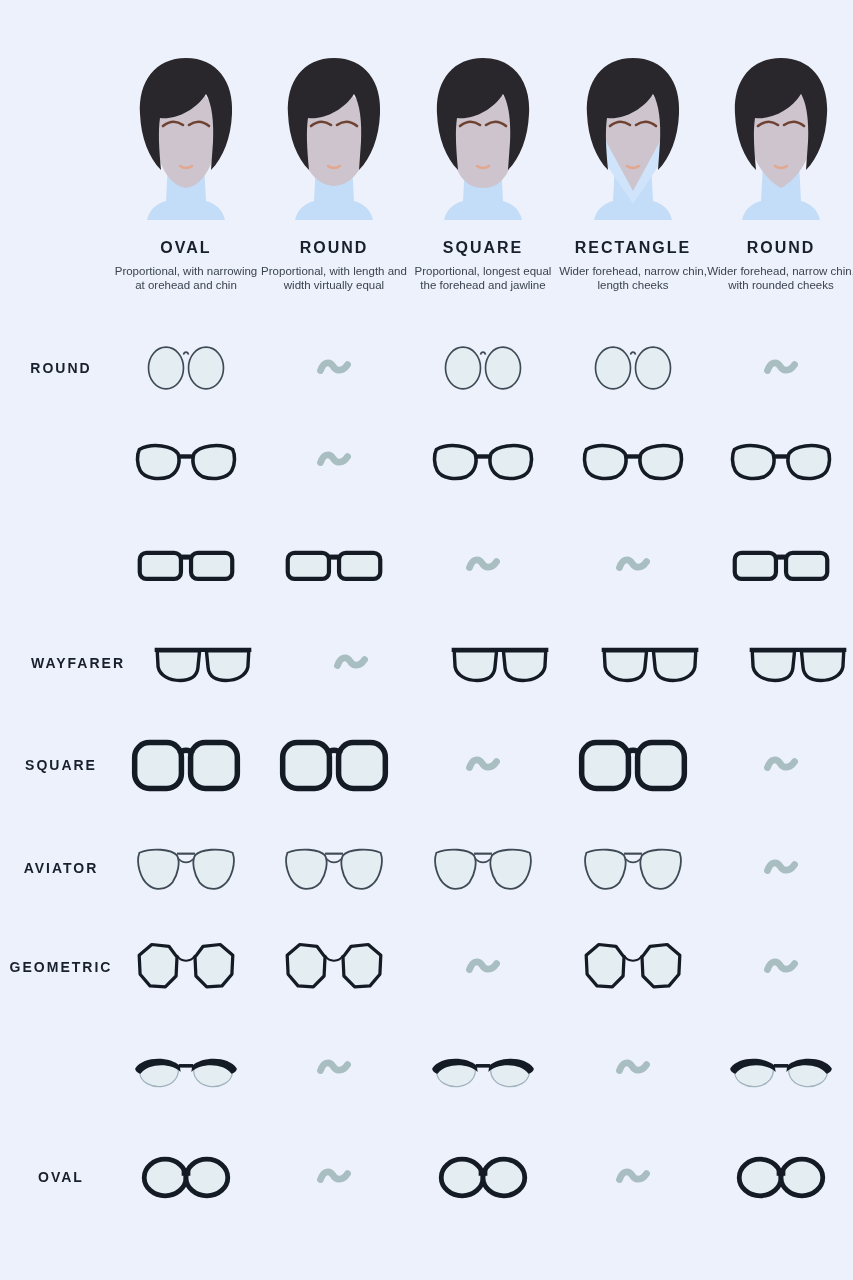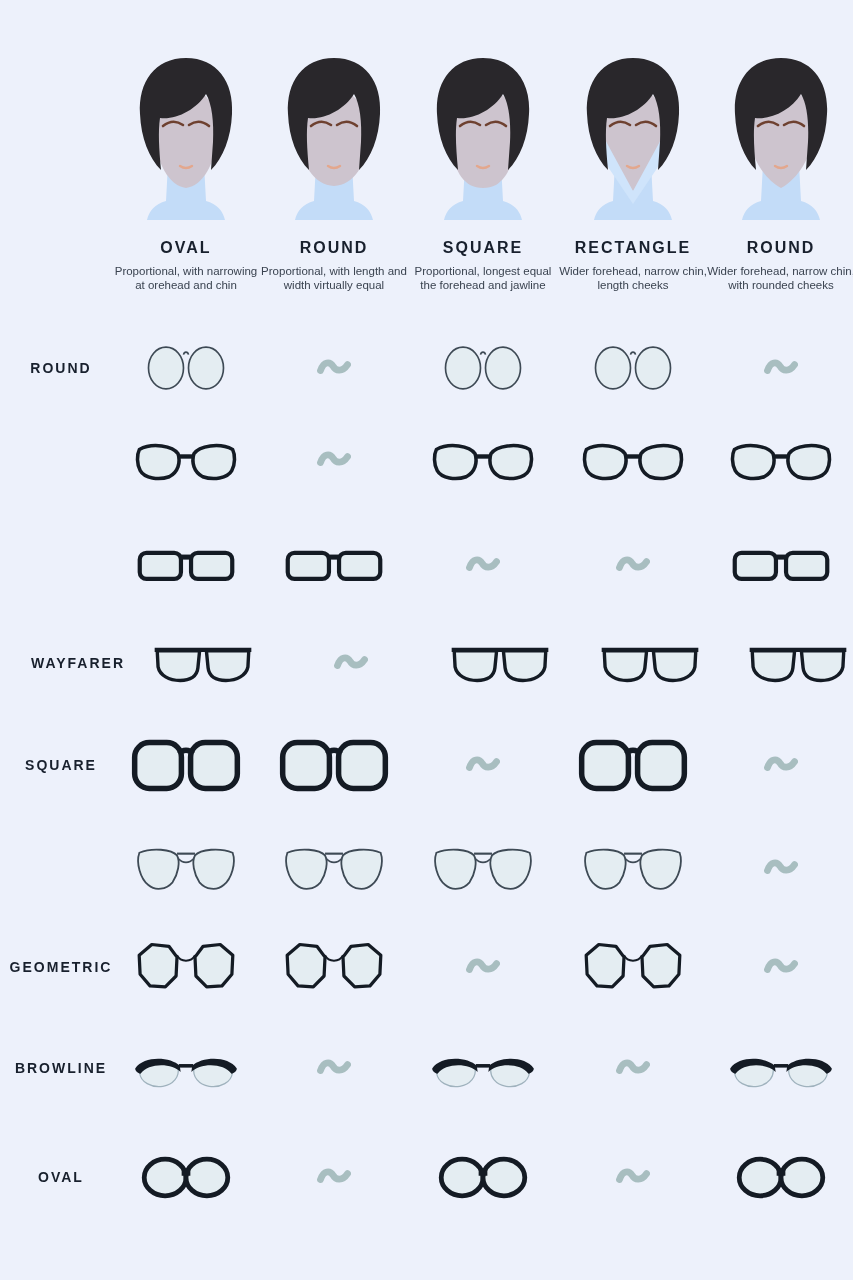--- a/index.html
+++ b/index.html
@@ -315,20 +315,21 @@
         </div>
         <div class="cell" style="left:701px">
           <span class="glyph">
             <svg width="34" height="22" viewBox="0 0 40 26">
               <path d="M4 16 C8 5 15 5 19 11 C22 17 30 18 36 9" stroke="#a8bec0" stroke-width="8" fill="none" stroke-linecap="round"></path>
             </svg>
           </span>
         </div>
       </div>
       <div class="grid-row" style="top: 818px;">
+        <div class="row-label">AVIATOR</div>
         <div class="cell" style="left:106px">
           <span class="glyph">
             <svg width="108" height="52" viewBox="0 0 120 58">
               <g fill="#e4edf2" stroke="#3e4a55" stroke-width="2">
                 <path d="M8 12 C22 6 44 8 50 15 C54 22 51 36 45 45 C38 53 26 55 18 48 C9 41 4 23 8 12 Z"></path>
                 <path d="M112 12 C98 6 76 8 70 15 C66 22 69 36 75 45 C82 53 94 55 102 48 C111 41 116 23 112 12 Z"></path>
               </g>
               <path d="M50 13 L70 13" stroke="#3e4a55" stroke-width="2.4"></path>
               <path d="M52 19 C56 24 64 24 68 19" stroke="#3e4a55" stroke-width="1.8" fill="none"></path>
             </svg>
@@ -422,21 +423,20 @@
         </div>
         <div class="cell" style="left:701px">
           <span class="glyph">
             <svg width="34" height="22" viewBox="0 0 40 26">
               <path d="M4 16 C8 5 15 5 19 11 C22 17 30 18 36 9" stroke="#a8bec0" stroke-width="8" fill="none" stroke-linecap="round"></path>
             </svg>
           </span>
         </div>
       </div>
       <div class="grid-row" style="top: 1018px;">
-        <div class="row-label">BROWLINE</div>
         <div class="cell" style="left:106px">
           <span class="glyph">
             <svg width="108" height="41" viewBox="0 0 120 46">
               <g fill="#e4edf2" stroke="#9fb2bd" stroke-width="1.4">
                 <path d="M8 22 C20 14 42 16 51 22 C53 32 46 41 34 43 C21 45 9 38 8 28 Z"></path>
                 <path d="M112 22 C100 14 78 16 69 22 C67 32 74 41 86 43 C99 45 111 38 112 28 Z"></path>
               </g>
               <g fill="#141b24">
                 <path d="M3 23 C13 8 43 10 53 20 L54 27 C45 17 18 16 9 29 C6 28 3 26 3 23 Z"></path>
                 <path d="M117 23 C107 8 77 10 67 20 L66 27 C75 17 102 16 111 29 C114 28 117 26 117 23 Z"></path>

